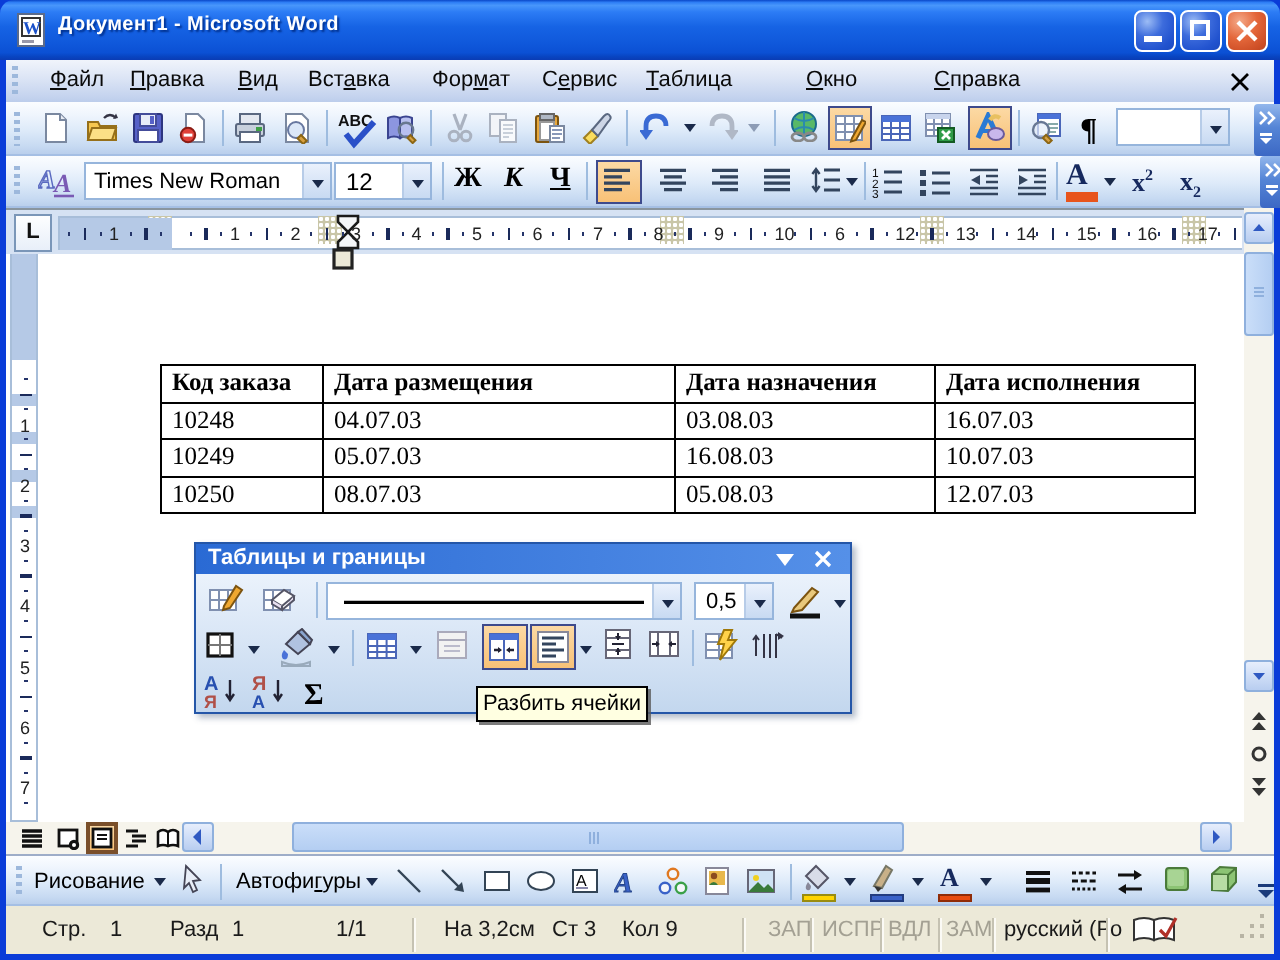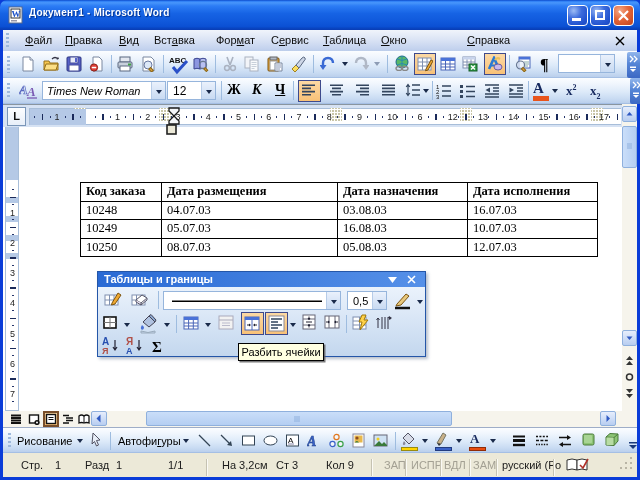--- a/index.html
+++ b/index.html
@@ -82,21 +82,21 @@
  </div>
  <div id="menubar" class="abs">
   <div class="grip" style="position:absolute;left:3px;top:3px;height:15px;"></div>
   <div class="mi" style="left:22px;"><span class="u">Ф</span>айл</div>
   <div class="mi" style="left:62px;"><span class="u">П</span>равка</div>
   <div class="mi" style="left:116px;"><span class="u">В</span>ид</div>
   <div class="mi" style="left:151px;">Вст<span class="u">а</span>вка</div>
   <div class="mi" style="left:213px;">Фор<span class="u">м</span>ат</div>
   <div class="mi" style="left:268px;">С<span class="u">е</span>рвис</div>
   <div class="mi" style="left:320px;"><span class="u">Т</span>аблица</div>
-  <div class="mi" style="left:378px;"><span class="u">О</span>кно</div>
+  <div class="mi" style="left:400px;"><span class="u">О</span>кно</div>
   <div class="mi" style="left:420px;margin-left:44px;"><span class="u">С</span>правка</div>
   <svg class="abs" style="left:612px;top:6px;" width="10" height="10">
         <path d="M1 1 L9 9 M9 1 L1 9" stroke="#000" stroke-width="1.4"></path>
       </svg>
  </div>
  <div id="tb1" class="abs tb">
   <div class="grip" style="position:absolute;left:4px;top:5px;height:17px;"></div>
   <svg class="abs i16" style="left:17px;top:5px;">
         <path d="M3 1h7l3 3v11H3z" fill="#fff" stroke="#7a88a0"></path>
         <path d="M10 1v3h3" fill="#e8ecf4" stroke="#7a88a0"></path>
@@ -238,21 +238,21 @@
       </div>
  </div>
  <div id="tb2" class="abs tb">
   <div class="grip" style="position:absolute;left:4px;top:5px;height:16px;"></div>
   <svg class="abs" style="left:16px;top:4px;" width="20" height="18" viewBox="0 0 20 18">
         <text x="0" y="12" font-size="13" font-weight="bold" font-style="italic" fill="none" stroke="#5a6ac0" stroke-width="0.7" font-family="Liberation Serif">A</text>
         <text x="8" y="14" font-size="13" font-weight="bold" font-style="italic" fill="#7a5ab4" font-family="Liberation Serif">A</text>
         <path d="M8 16h10" stroke="#7a5ab4" stroke-width="1.3"></path>
       </svg>
   <div class="abs combo" style="left:39px;width:124px;font-size:11px;">
-        <span style="position:absolute;left:4px;top:3px;font-style:italic;">Times New Roman</span>
+        <span style="position:absolute;left:4px;top:3px;">Times New Roman</span>
         <span class="cara">
           <span class="dar" style="left:4px;top:8px;"></span>
         </span>
       </div>
   <div class="abs combo" style="left:164px;width:49px;font-size:12px;">
         <span style="position:absolute;left:5px;top:2px;">12</span>
         <span class="cara">
           <span class="dar" style="left:4px;top:8px;"></span>
         </span>
       </div>
@@ -786,21 +786,21 @@
  </div>
  <div id="status" class="abs">
   <div style="left:18px;">Стр.</div>
       <div style="left:52px;">1</div>
   <div style="left:82px;">Разд</div>
       <div style="left:113px;">1</div>
   <div style="left:165px;">1/1</div>
   <div class="etch" style="left:203px;"></div>
   <div style="left:219px;">На 3,2см</div>
   <div style="left:273px;">Ст 3</div>
-  <div style="left:323px;">Кол 9</div>
+  <div style="left:308px;">Кол 9</div>
   <div class="etch" style="left:368px;"></div>
   <div style="left:381px;" class="dim">ЗАП</div>
   <div class="etch" style="left:402px;"></div>
   <div style="left:408px;" class="dim">ИСПР</div>
   <div class="etch" style="left:437px;"></div>
   <div style="left:441px;" class="dim">ВДЛ</div>
   <div class="etch" style="left:466px;"></div>
   <div style="left:470px;" class="dim">ЗАМ</div>
   <div class="etch" style="left:493px;"></div>
   <div style="left:499px;">русский (Ро</div>

